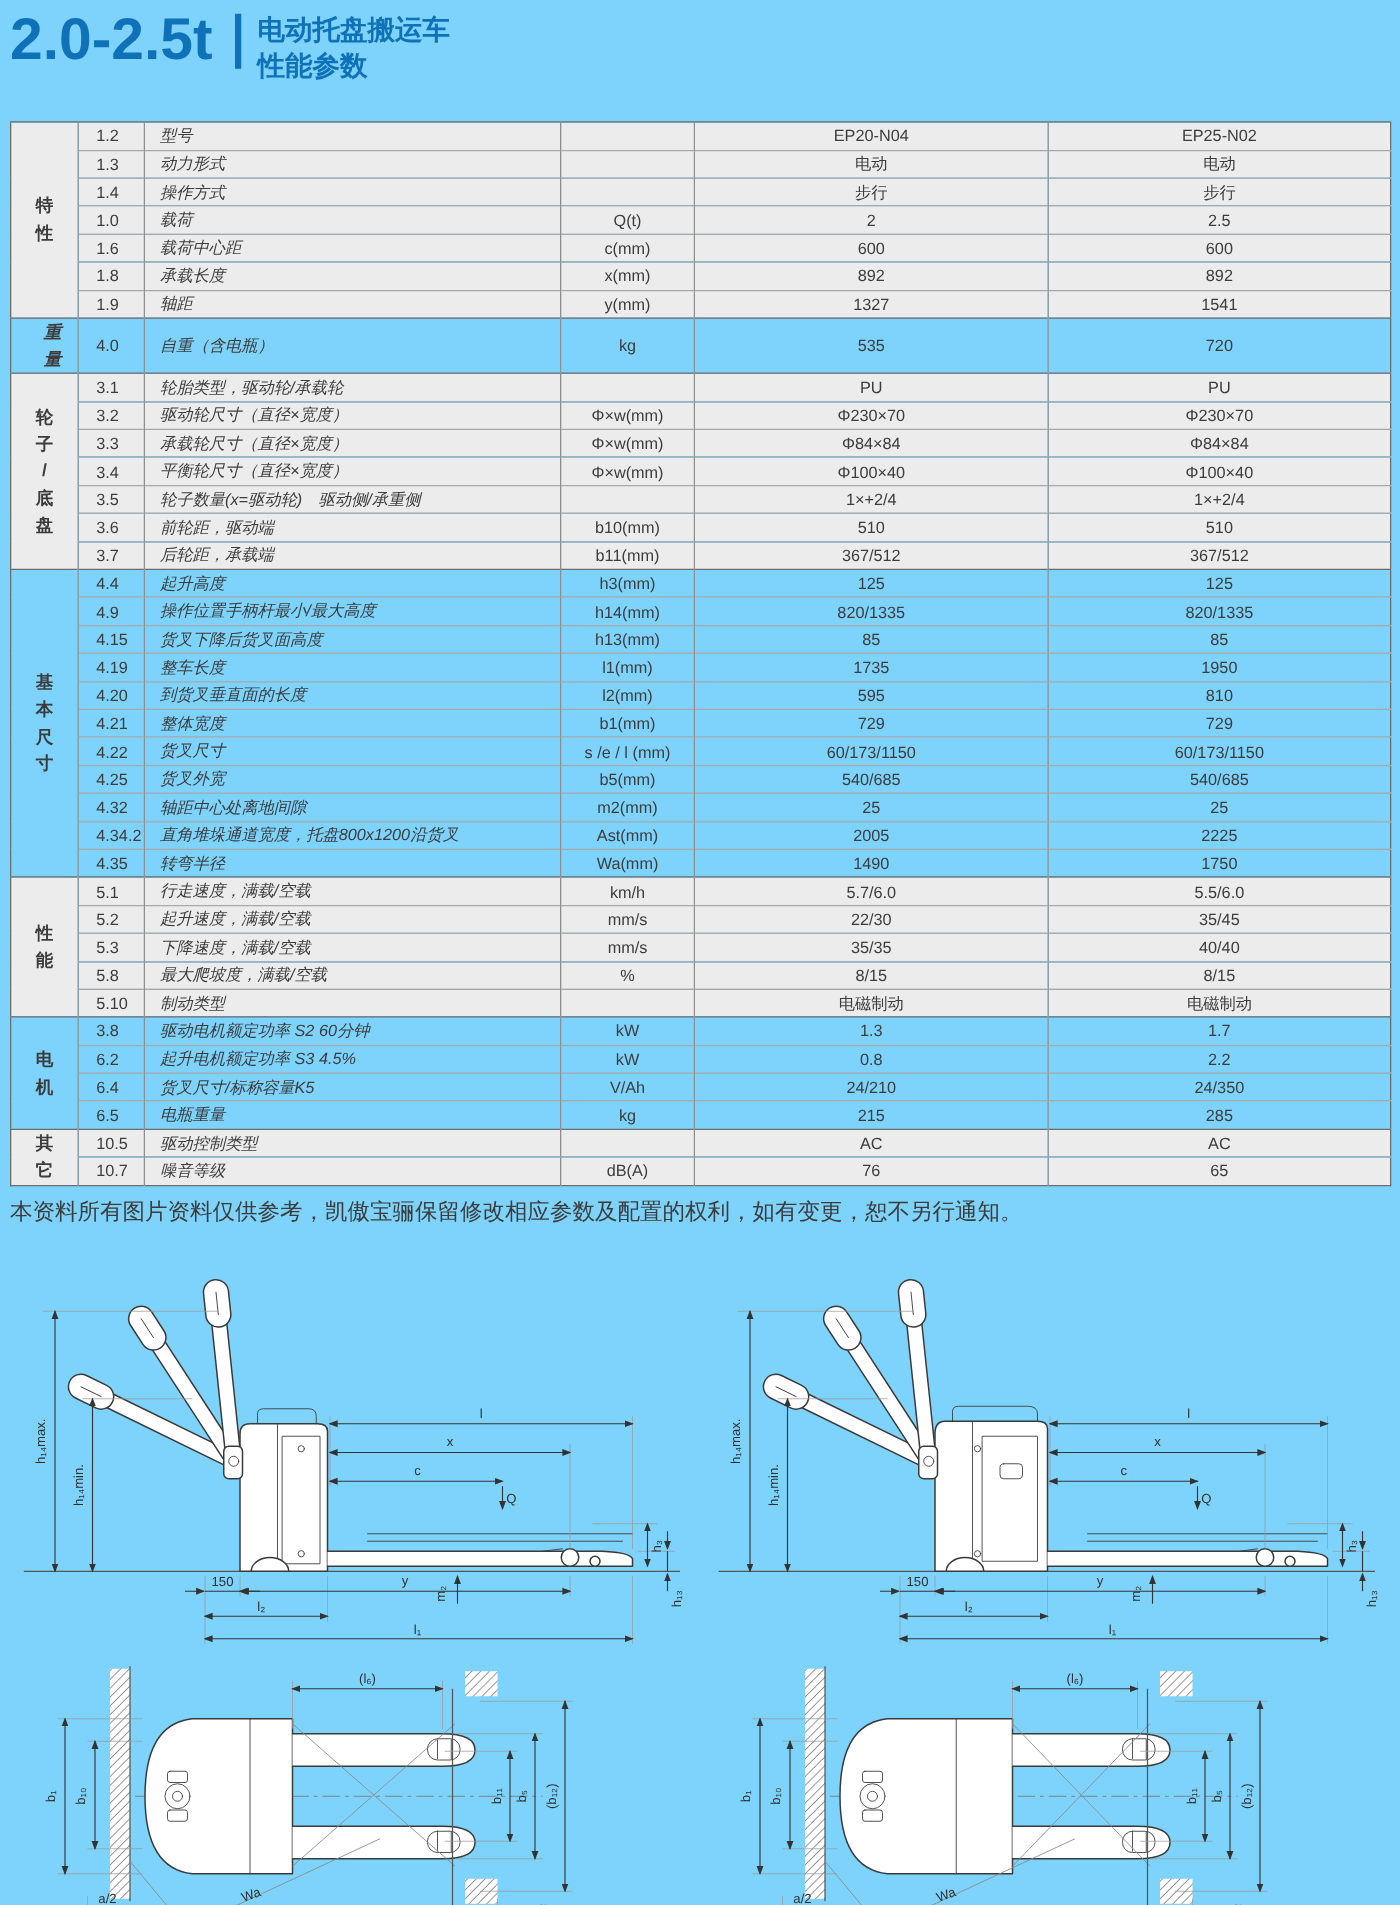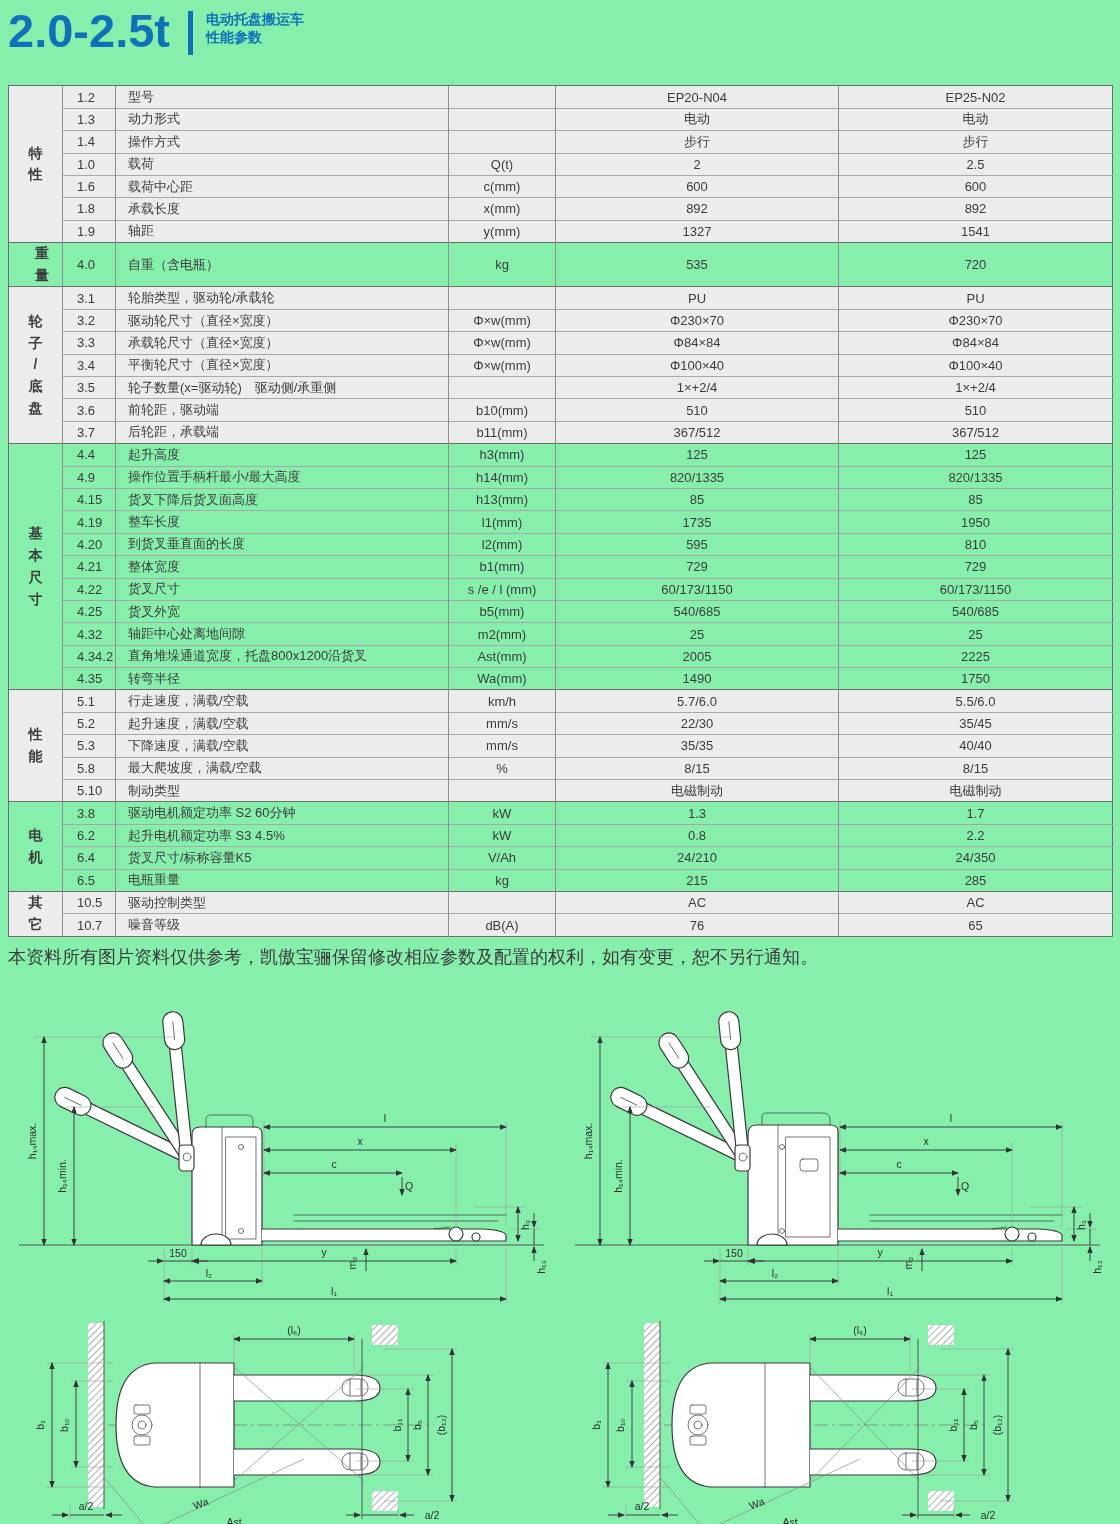--- a/index.html
+++ b/index.html
@@ -1,37 +1,37 @@
 <!DOCTYPE html>
 <html><head>
 <meta charset="utf-8">
 <style>
   :root{ --blue:#0f72b8; --txt:#3c3c3c; --grid:#a8a8a8; --gridv:#8f8f8f; --gband:#6c6c6c; --shade:#ececec; }
   *{box-sizing:border-box; margin:0; padding:0;}
   body{background:#fff; font-family:"Liberation Sans","DejaVu Sans",sans-serif;}
-  .page{width:1120px; height:1524px; background:#86efac; position:relative; overflow:hidden;}
+  .page{width:1120px; height:1524px; background:#7dd3fc; position:relative; overflow:hidden;}
 
   
   .header{display:flex; align-items:flex-start; padding:6px 0 0 8px;}
   .big-title{font-size:47px; font-weight:bold; color:var(--blue); line-height:1.05;}
   .vbar{width:5px; height:44px; background:var(--blue); margin:5px 13px 0 18px;}
-  .subtitle{font-size:14px; font-weight:bold; color:var(--blue); line-height:1.3; margin-top:4px;}
+  .subtitle{font-size:22px; font-weight:bold; color:var(--blue); line-height:1.3; margin-top:4px;}
 
   
   .tblwrap{margin:30px 8px 0 8px;}
   table{border-collapse:collapse; table-layout:fixed; width:1104px; border:1px solid var(--gband);}
   td{height:22.4px; font-size:13px; color:var(--txt); border-top:1px solid var(--grid);
      border-left:1px solid var(--gridv); overflow:hidden; white-space:nowrap; padding:0 4px;}
   tr.shaded td{background:var(--shade);}
   tr.group-start td{border-top:1.6px solid var(--gband);}
   td.group-cell{text-align:center; font-weight:bold; font-size:14px; white-space:pre-line;
      line-height:1.55; vertical-align:middle; border-left:none; padding:0;}
-  td.group-cell.single{letter-spacing:5px; padding-left:18px;}
+  td.group-cell.single{letter-spacing:5px; padding-left:18px;font-style:italic;}
   td.col-index{text-align:left; padding-left:14px;}
-  td.col-label{text-align:left; padding-left:12px;}
+  td.col-label{text-align:left; padding-left:12px;font-style:italic;}
   td.col-unit{text-align:center;}
   td.col-val{text-align:center;}
 
   
   .footnote{margin:8px 8px 0 8px; font-size:18px; color:var(--txt);}
 
   
   .drawings{display:flex; margin-top:40px; padding:0 4px;}
   .dcol{width:556px;}
   svg.drw{display:block;}

